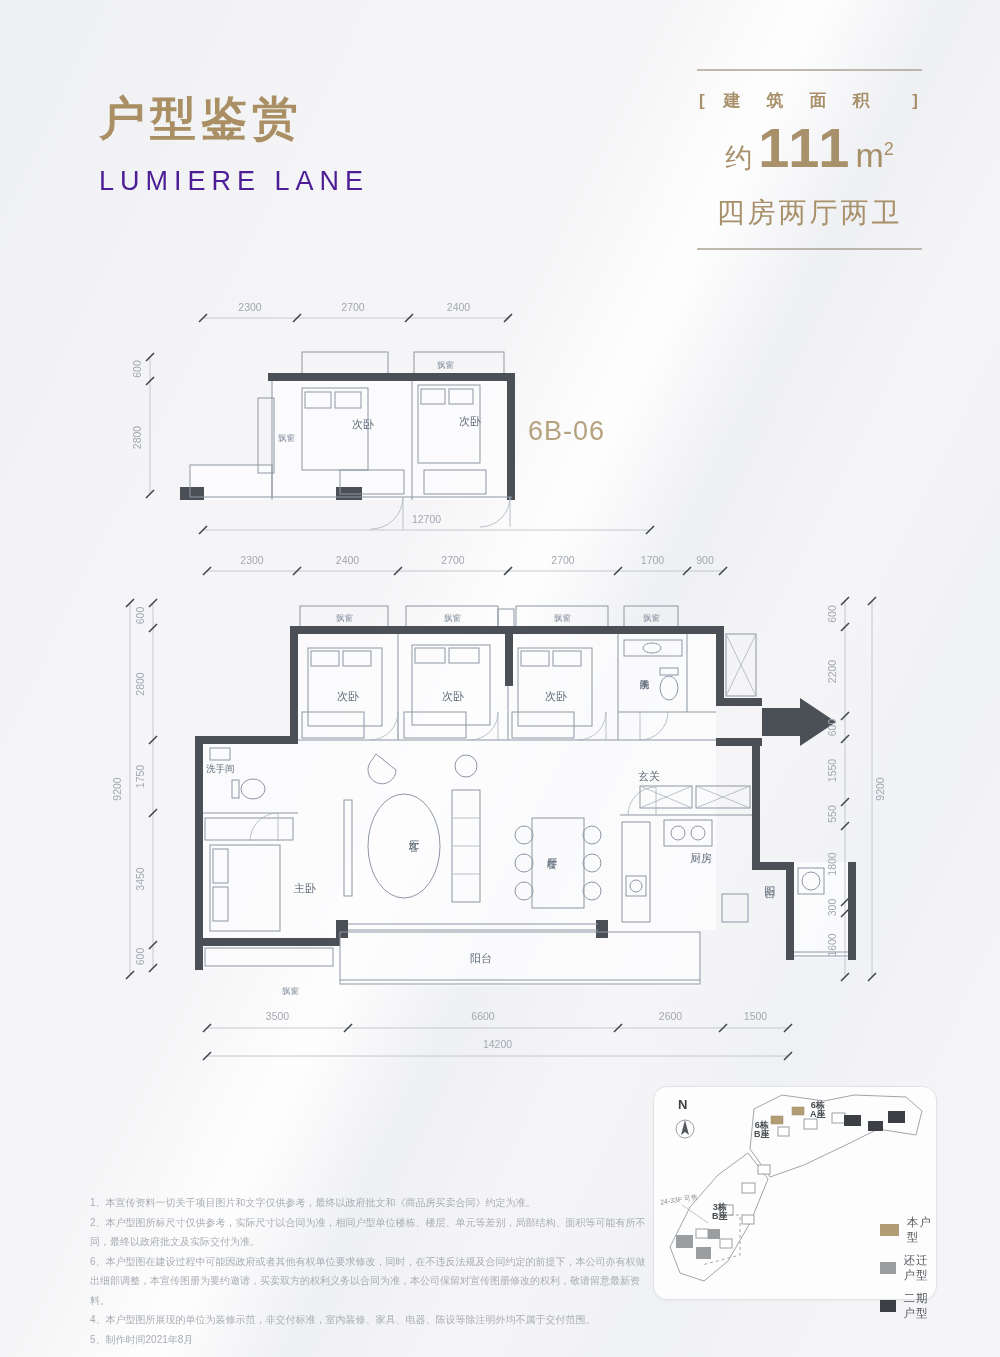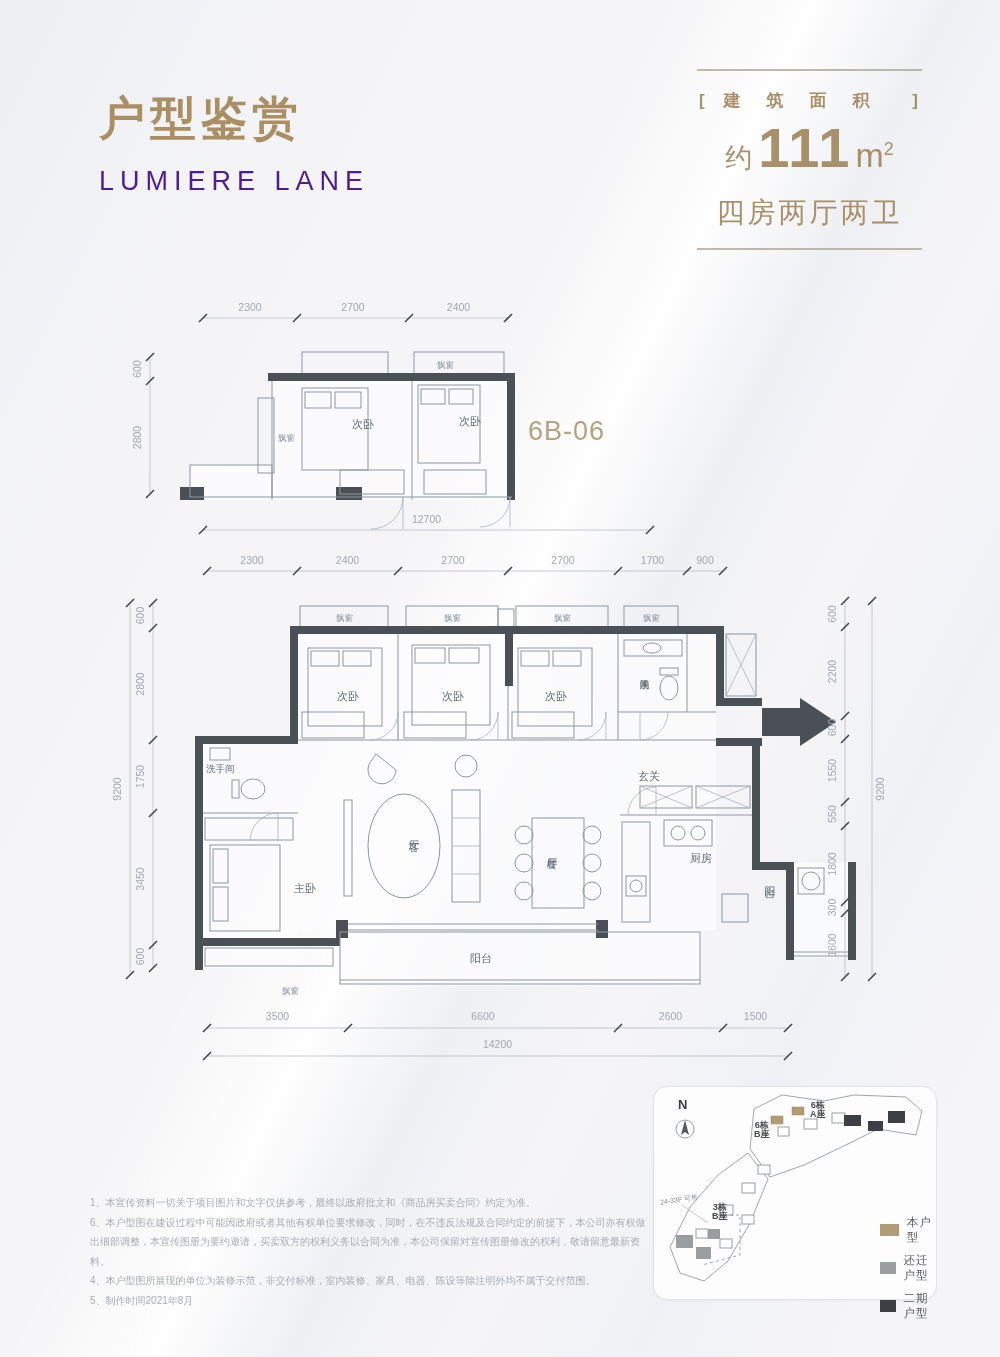--- a/index.html
+++ b/index.html
@@ -394,20 +394,21 @@
           <line x1="203" y1="1060" x2="211" y2="1052" class="dt"></line>
           <line x1="784" y1="1060" x2="792" y2="1052" class="dt"></line>
           <text x="497.5" y="1048" class="dx" text-anchor="middle">14200</text>
         </g>
     </g>
   </svg>
 
 
   <ol class="disc">
     <li>1、本宣传资料一切关于项目图片和文字仅供参考，最终以政府批文和《商品房买卖合同》约定为准。</li>
+    <li>2、本户型图所标尺寸仅供参考，实际尺寸以合同为准，相同户型单位楼栋、楼层、单元等差别，局部结构、面积等可能有所不同，最终以政府批文及实际交付为准。</li>
     <li>6、本户型图在建设过程中可能因政府或者其他有权单位要求修改，同时，在不违反法规及合同约定的前提下，本公司亦有权做出细部调整，本宣传图册为要约邀请，买卖双方的权利义务以合同为准，本公司保留对宣传图册修改的权利，敬请留意最新资料。</li>
     <li>4、本户型图所展现的单位为装修示范，非交付标准，室内装修、家具、电器、陈设等除注明外均不属于交付范围。</li>
     <li>5、制作时间2021年8月</li>
   </ol>
 
   <div class="site-card">
     <svg width="282" height="212" viewBox="0 0 282 212">
 
       <polygon points="100,22 128,8 170,14 200,8 252,10 268,24 262,48 224,42 196,56 150,78 116,90 96,62" fill="none" stroke="#a0a6ac" stroke-width="1" stroke-linejoin="round"></polygon>
       <polygon points="94,66 114,92 96,136 74,174 50,194 26,186 16,160 36,120 64,88" fill="none" stroke="#a0a6ac" stroke-width="1" stroke-linejoin="round"></polygon>

